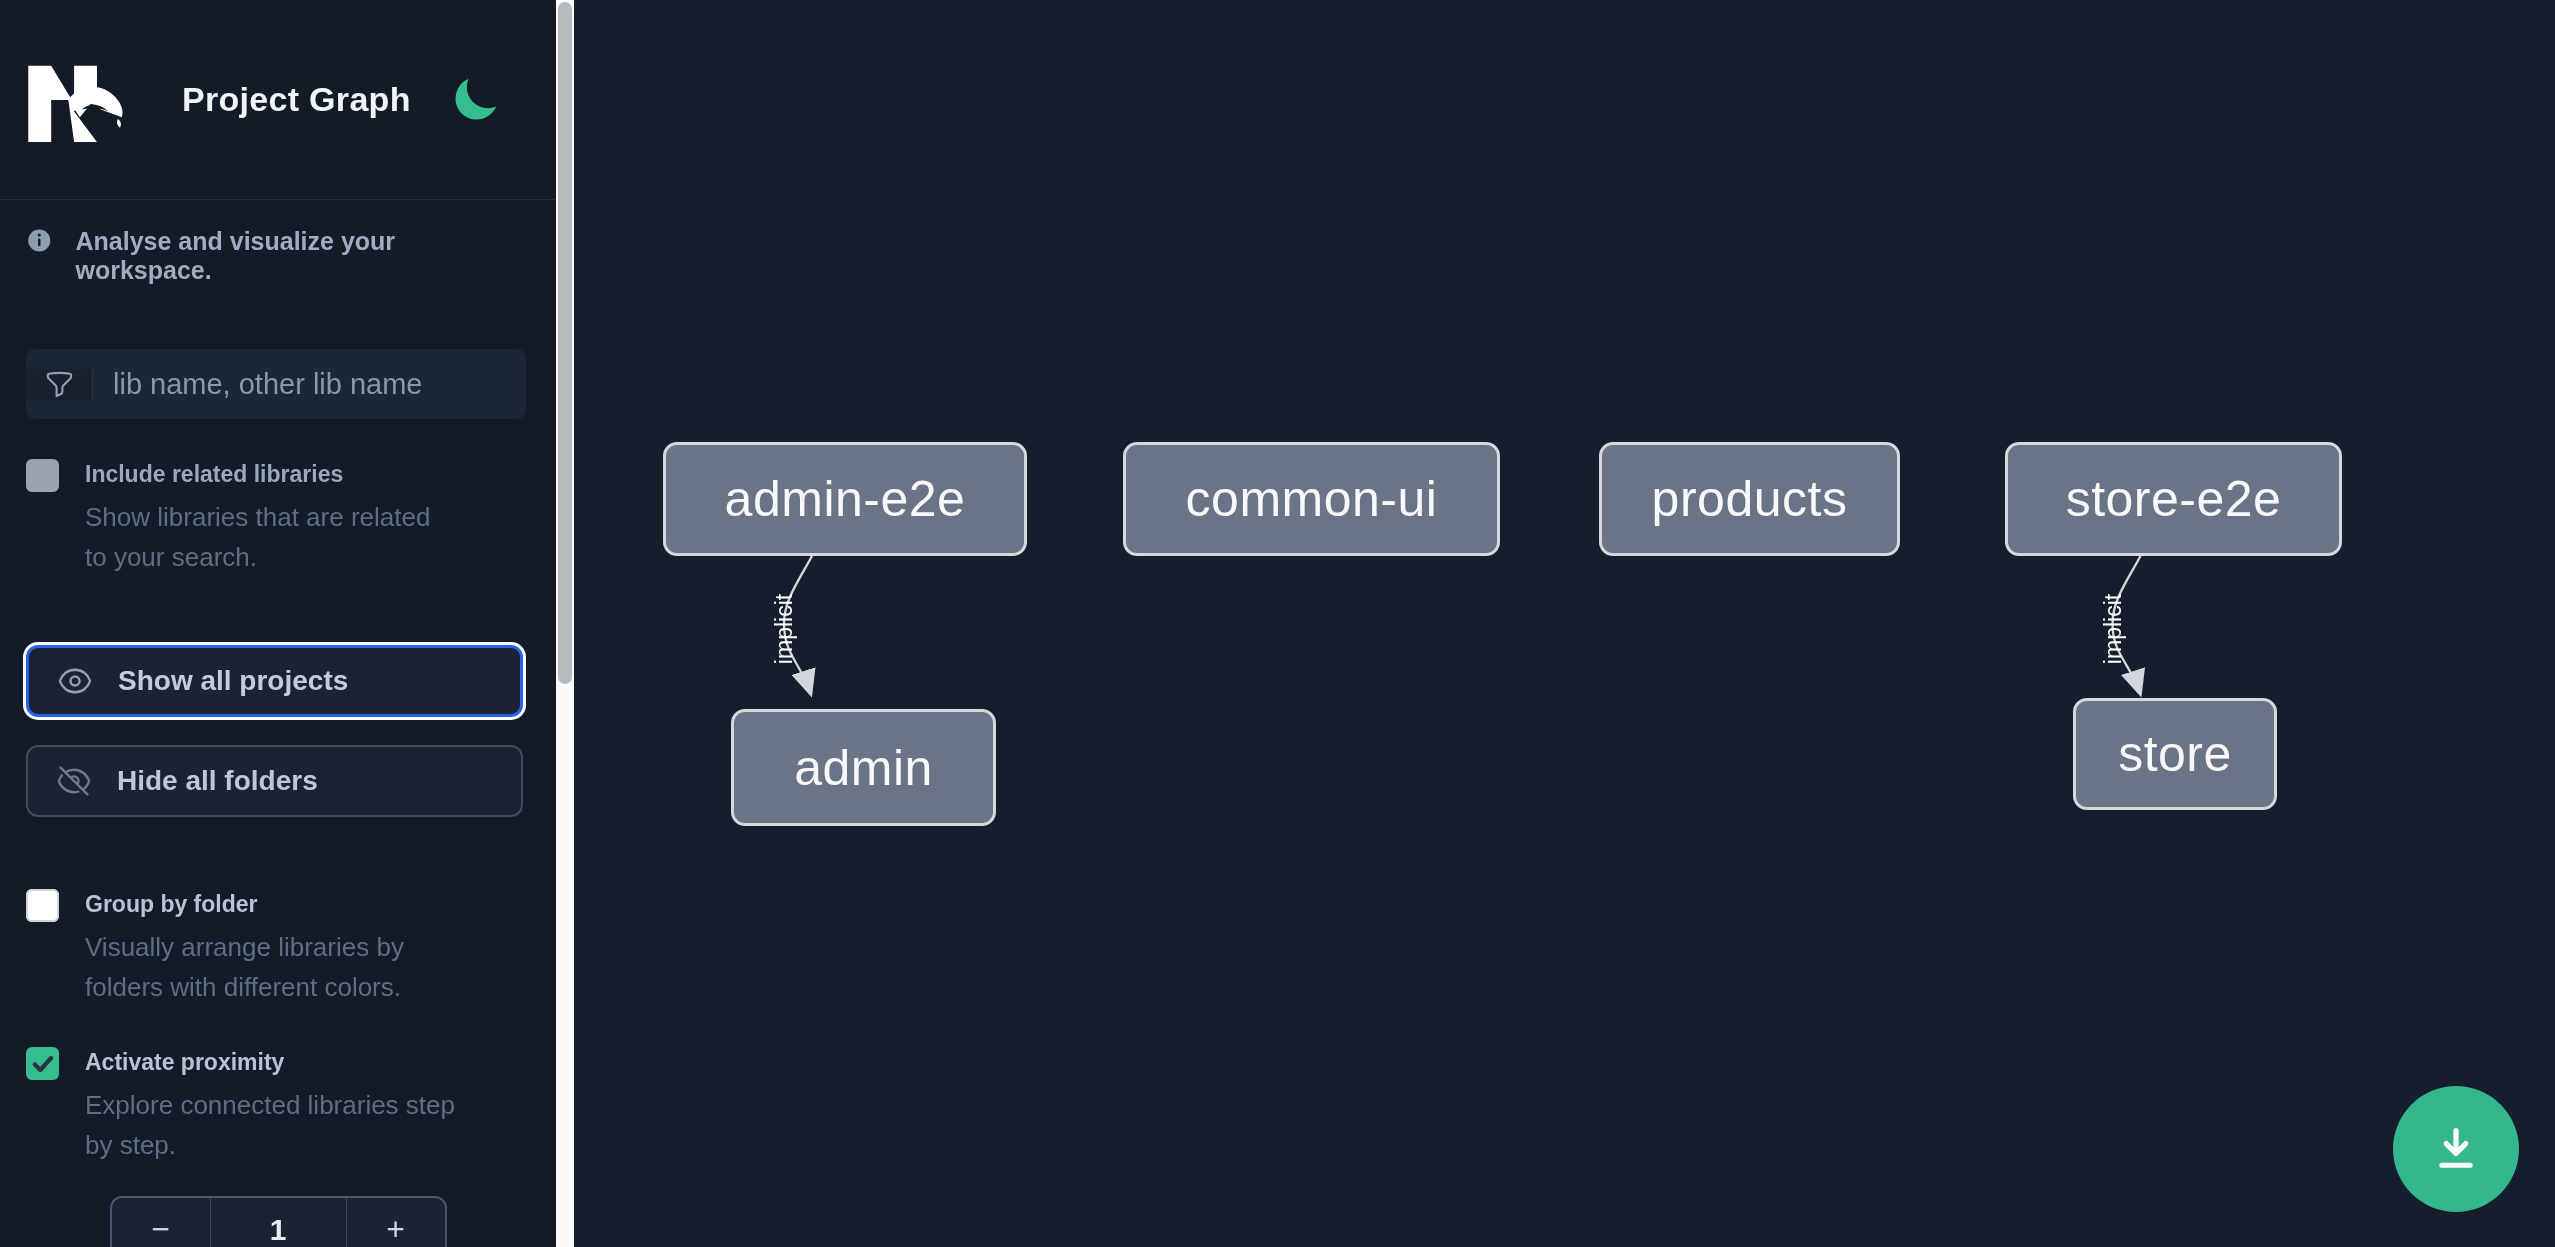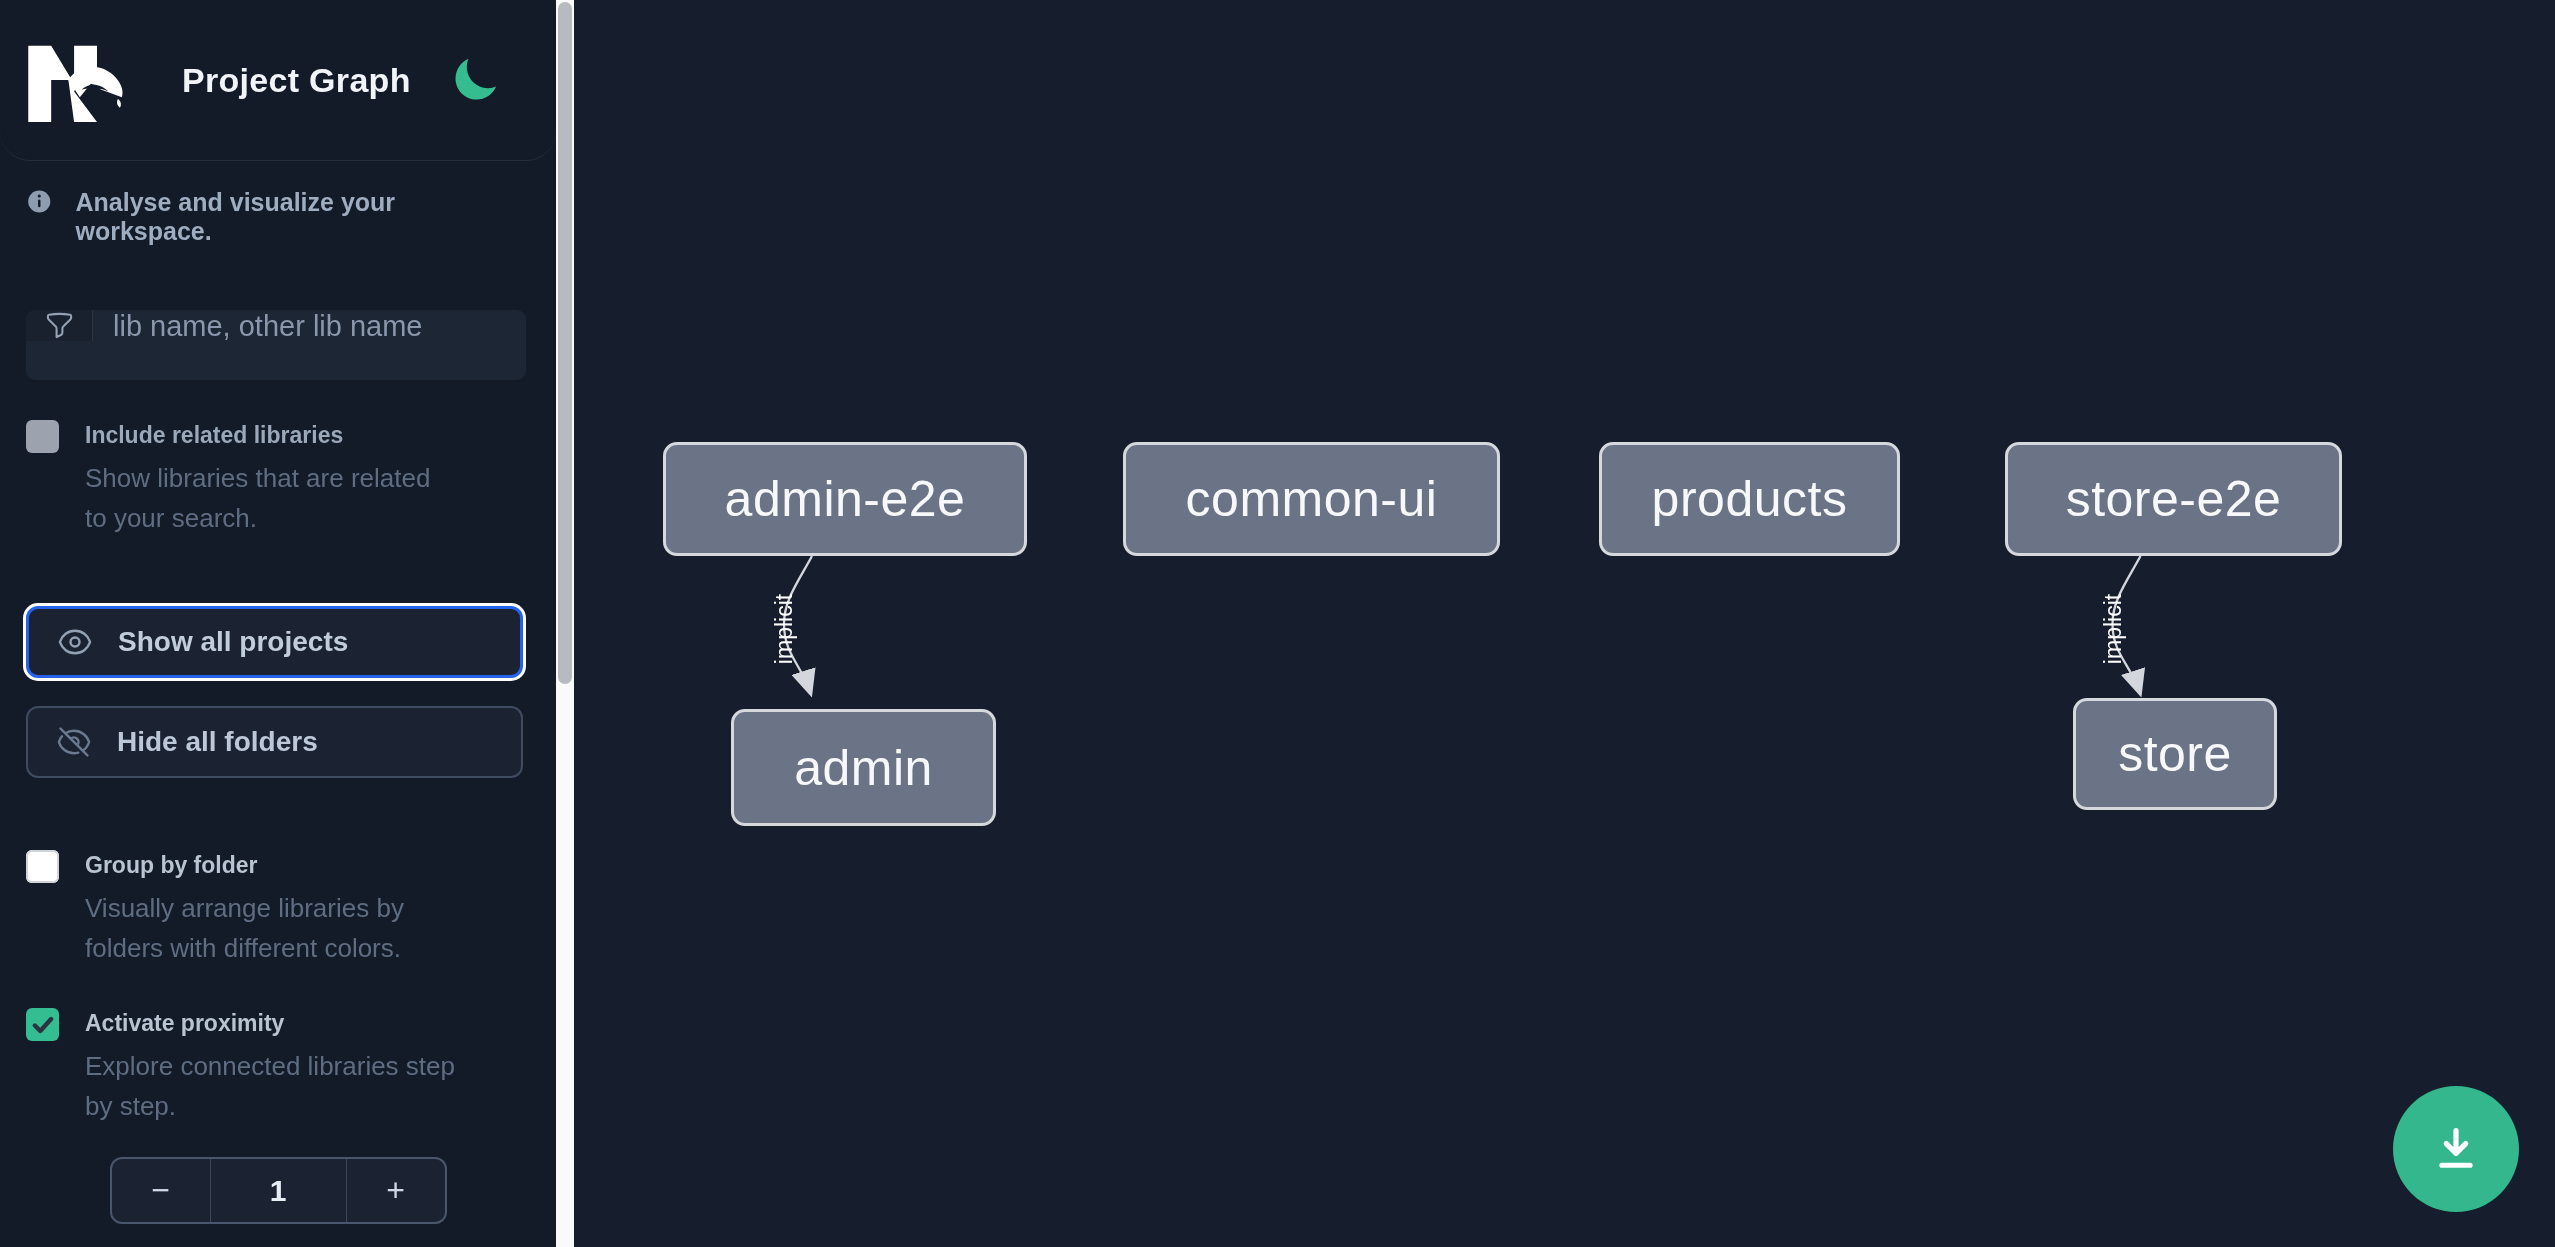--- a/index.html
+++ b/index.html
@@ -1,29 +1,29 @@
 <!DOCTYPE html>
 <html><head>
 <meta charset="utf-8">
 <style>
   html,body{margin:0;padding:0;background:#161d2c;width:2555px;height:1247px;overflow:hidden;
     font-family:"Liberation Sans",sans-serif;}
   .app{position:relative;width:2555px;height:1247px;}
 
   
   .sidebar{position:absolute;left:0;top:0;width:556px;height:1247px;background:#131a28;}
-  .sidebar-header{height:161px;border-bottom:1px solid #242d3e;display:flex;align-items:center;padding-left:26px;box-sizing:border-box;border-radius:30px;}
+  .sidebar-header{height:200px;border-bottom:1px solid #242d3e;display:flex;align-items:center;padding-left:26px;box-sizing:border-box;}
   .logo{width:100px;height:84px;flex:0 0 auto;}
   .app-title{font-size:34px;font-weight:700;color:#f1f5f9;margin-left:56px;letter-spacing:.3px;}
   .theme-toggle{background:none;border:none;padding:0;margin-left:36px;cursor:pointer;width:56px;height:56px;display:flex;align-items:center;justify-content:center;}
 
   .tagline{display:flex;align-items:flex-start;margin:27px 26px 0 26px;height:44px;}
   .tagline p{margin:0 0 0 23px;font-size:25px;font-weight:600;color:#9fadc0;}
 
-  .search{display:flex;align-items:flex-start;margin:78px 30px 0 26px;height:70px;background:#1d2634;border-radius:9px;overflow:hidden;}
+  .search{display:flex;align-items:center;margin:78px 30px 0 26px;height:70px;background:#1d2634;border-radius:9px;overflow:hidden;}
   .search-prefix{width:66px;background:#19212f;border-right:1px solid #2b3545;display:flex;align-items:center;justify-content:center;}
   .search input{flex:1;background:transparent;border:none;outline:none;color:#dbe3ee;font-size:29px;padding:0 20px;font-family:"Liberation Sans",sans-serif;}
   .search input::placeholder{color:#8a97ac;}
 
   .toggle{display:flex;margin:0 30px 0 26px;}
   .toggle .box{flex:0 0 33px;width:33px;height:33px;border-radius:6px;margin-top:2px;position:relative;}
   .toggle .box.gray{background:#9ca3af;}
   .toggle .box.white{background:#ffffff;box-shadow:inset 0 0 0 2px #cfd4da;}
   .toggle .box.teal{background:#34bd90;display:flex;align-items:center;justify-content:center;}
   .toggle .txt{margin-left:26px;}

